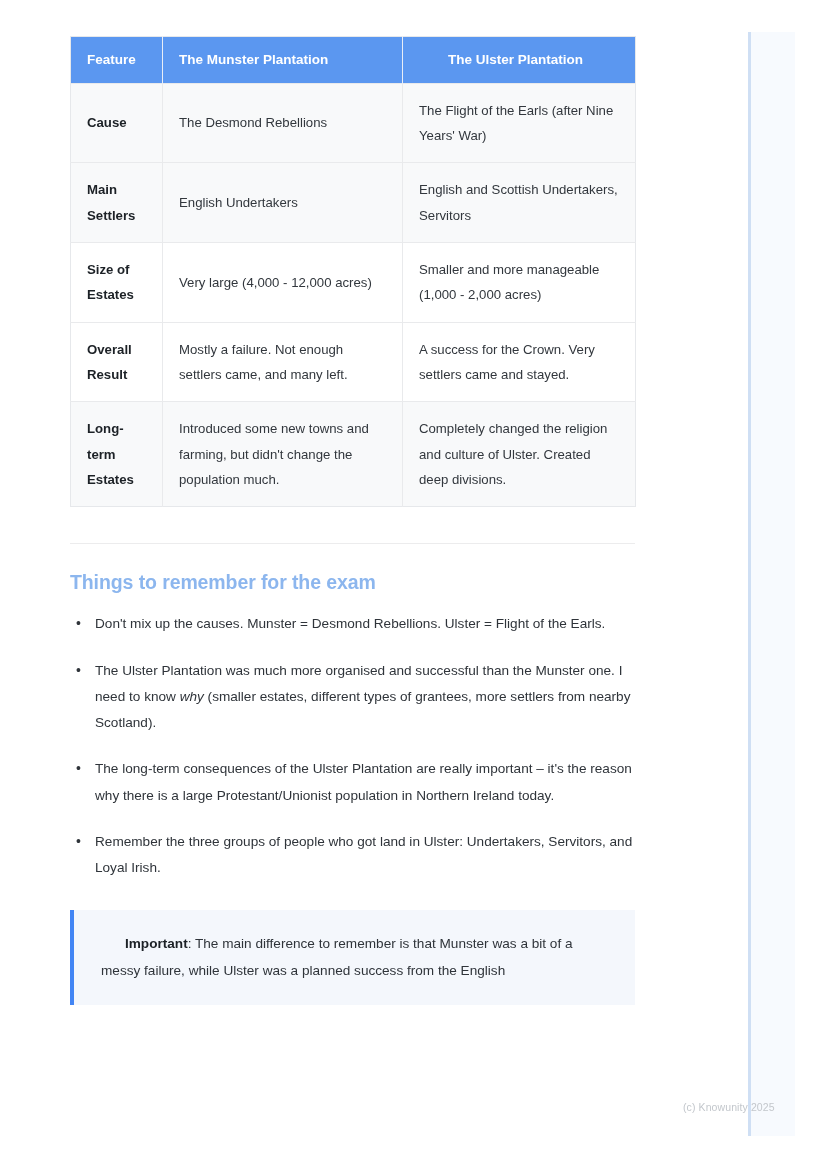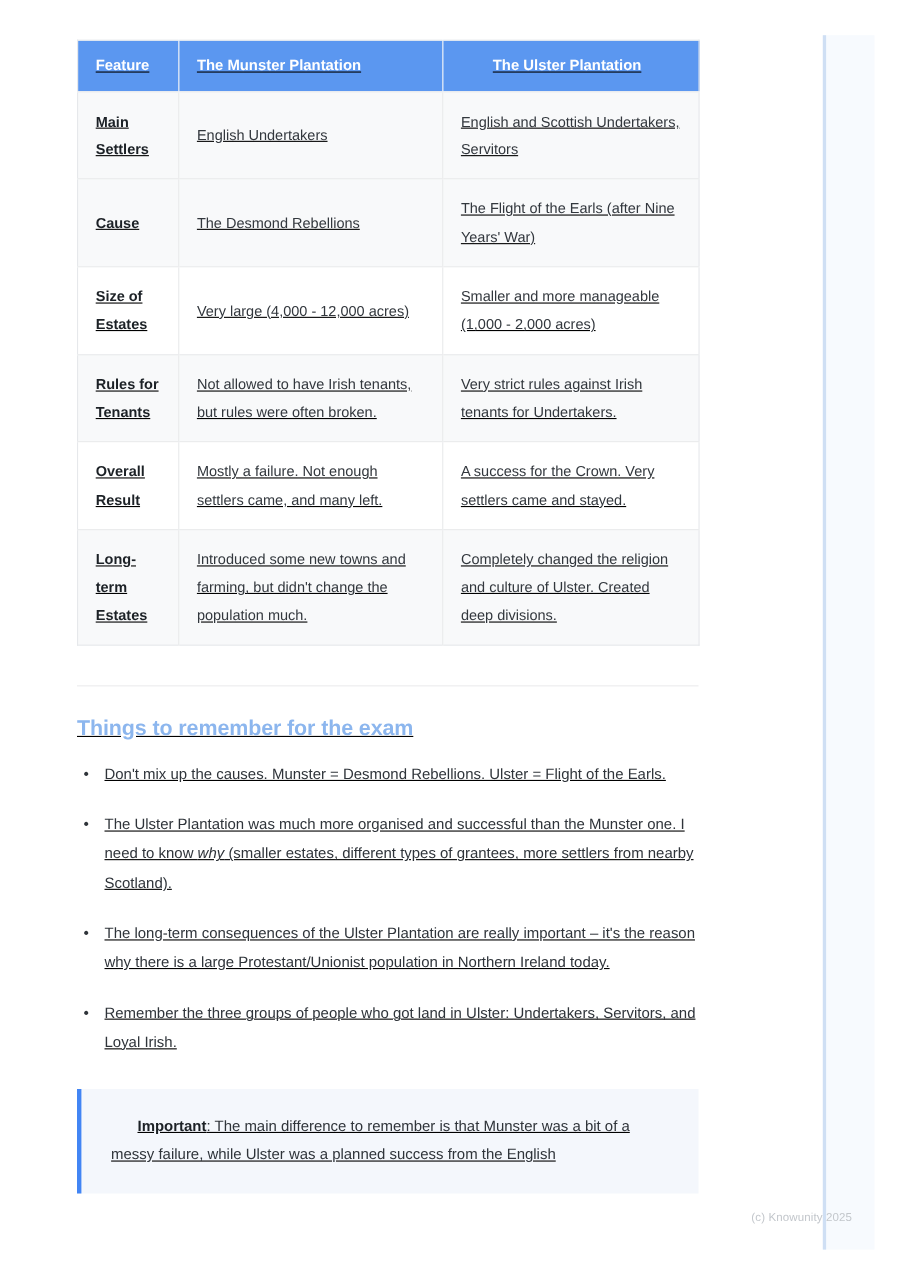--- a/index.html
+++ b/index.html
@@ -48,21 +48,20 @@
     font-family: "Liberation Sans", sans-serif;
     text-align: right;
   }
 
   
   #content {
     position: absolute;
     left: 70px;
     top: 36px;
     width: 565px;
-    text-decoration: underline;
   }
 
   
   table.cmp {
     border-collapse: collapse;
     width: 565px;
     table-layout: fixed;
     border: 1px solid #e6e8eb;
     background: #ffffff;
   }
@@ -178,39 +177,34 @@
       </colgroup>
       <thead>
         <tr>
           <th>Feature</th>
           <th>The Munster Plantation</th>
           <th>The Ulster Plantation</th>
         </tr>
       </thead>
       <tbody>
         <tr class="alt">
+          <td class="feat">Cause</td>
+          <td>The Desmond Rebellions</td>
+          <td>The Flight of the Earls (after Nine Years' War)</td>
+        </tr>
+        <tr class="alt">
           <td class="feat">Main Settlers</td>
           <td>English Undertakers</td>
           <td>English and Scottish Undertakers, Servitors</td>
-        </tr>
-        <tr class="alt">
-          <td class="feat">Cause</td>
-          <td>The Desmond Rebellions</td>
-          <td>The Flight of the Earls (after Nine Years' War)</td>
         </tr>
         <tr>
           <td class="feat">Size of Estates</td>
           <td>Very large (4,000 - 12,000 acres)</td>
           <td>Smaller and more manageable (1,000 - 2,000 acres)</td>
         </tr>
-        <tr class="alt">
-          <td class="feat">Rules for Tenants</td>
-          <td>Not allowed to have Irish tenants, but rules were often broken.</td>
-          <td>Very strict rules against Irish tenants for Undertakers.</td>
-        </tr>
         <tr>
           <td class="feat">Overall Result</td>
           <td>Mostly a failure. Not enough settlers came, and many left.</td>
           <td>A success for the Crown. Very settlers came and stayed.</td>
         </tr>
         <tr class="alt">
           <td class="feat">Long-term Estates</td>
           <td>Introduced some new towns and farming, but didn't change the population much.</td>
           <td>Completely changed the religion and culture of Ulster. Created deep divisions.</td>
         </tr>

